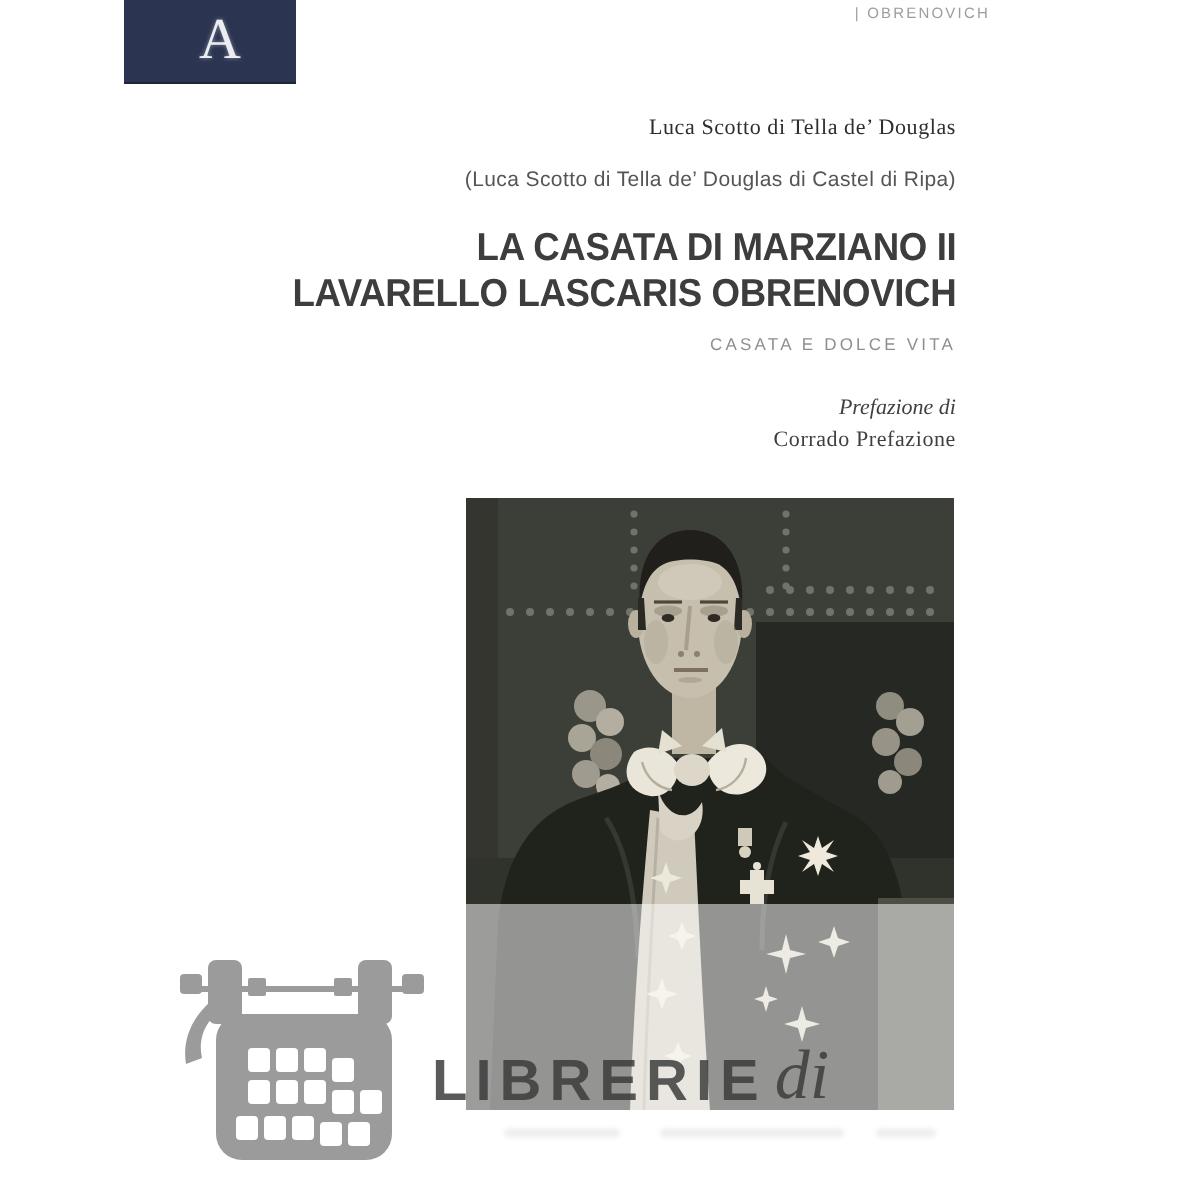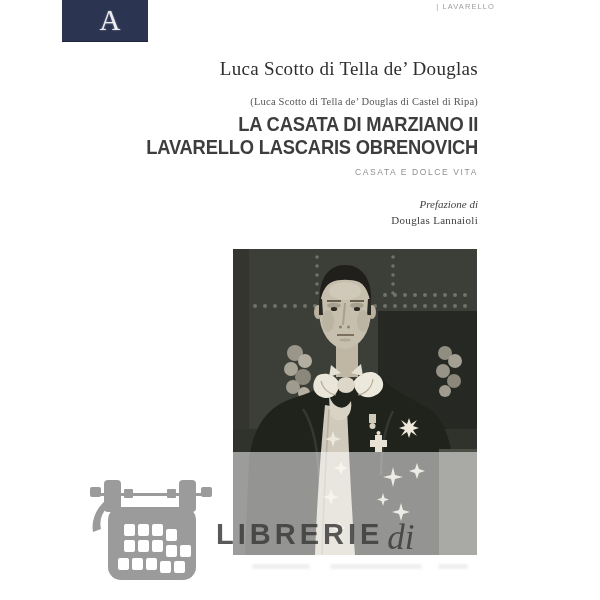--- a/index.html
+++ b/index.html
@@ -8,62 +8,62 @@
   
   .logo{position:absolute;left:62px;top:0;width:86px;height:41px;background:#2b3450;
         display:flex;align-items:center;justify-content:center;box-shadow:0 1px 0 #1d2537;}
   .logo-a{color:#ecedf2;font-family:"Liberation Serif",serif;font-size:29px;line-height:1;
           padding-left:10px;text-shadow:0 0 2px rgba(255,255,255,.45);}
   
   .series{position:absolute;top:2px;right:105px;font-size:7.5px;letter-spacing:1.1px;
           color:#9d9d9d;white-space:nowrap;}
   
   .tb-line{position:absolute;right:122px;white-space:nowrap;text-align:right;}
-  .author{top:58px;font-family:"Liberation Serif",serif;font-size:19px;color:#2e2e2e;letter-spacing:.3px;}
-  .alias{top:96px;font-family:Liberation Serif, serif;font-size:10.5px;color:#555;letter-spacing:.2px;}
+  .author{top:58px;font-family:"Liberation Serif",serif;font-size:11px;color:#2e2e2e;letter-spacing:.3px;}
+  .alias{top:84px;font-family:Liberation Sans, sans-serif;font-size:10.5px;color:#555;letter-spacing:.2px;}
   .title1{top:113px;font-size:19.5px;font-weight:bold;color:#3d3d3d;letter-spacing:-.2px;
           transform:scaleX(.94);transform-origin:100% 50%;}
   .title2{top:136px;font-size:19.5px;font-weight:bold;color:#3d3d3d;letter-spacing:-.2px;
           transform:scaleX(.94);transform-origin:100% 50%;}
   .subtitle{top:167px;font-size:8.5px;letter-spacing:1.6px;color:#8f8f8f;}
   .preface-label{top:198px;font-family:"Liberation Serif",serif;font-style:italic;
                  font-size:11px;color:#3f3f3f;}
   .preface-name{top:214px;font-family:"Liberation Serif",serif;font-size:11px;color:#3f3f3f;
                 letter-spacing:.3px;}
   
   .photo{position:absolute;left:233px;top:249px;width:244px;height:306px;}
   .photo svg{display:block;}
   
   .smudge{position:absolute;height:5px;background:#dcdcdc;opacity:.45;border-radius:3px;filter:blur(1px);}
   
-  .wm-text{position:absolute;left:216px;top:518px;display:flex;align-items:flex-start;
+  .wm-text{position:absolute;left:216px;top:518px;display:flex;align-items:flex-end;
            color:#3b3b3b;opacity:.84;z-index:5;white-space:nowrap;}
   .wm-big{font-size:29px;font-weight:bold;letter-spacing:4px;}
   .wm-roma{letter-spacing:7px;margin-left:8px;}
   .wm-di{font-family:"Liberation Serif",serif;font-style:italic;font-size:35px;margin-left:4px;}
   .typewriter{position:absolute;left:88px;top:474px;z-index:6;}
 </style>
 </head>
 <body>
 
 <div class="canvas">
 
   <div class="logo">
     <span class="logo-a">A</span>
   </div>
 
-  <div class="series">| LAVARELLO</div>
+  <div class="series">| OBRENOVICH</div>
 
   <div class="tb-line author">Luca Scotto di Tella de’ Douglas</div>
   <div class="tb-line alias">(Luca Scotto di Tella de’ Douglas di Castel di Ripa)</div>
   <div class="tb-line title1">LA CASATA DI MARZIANO II</div>
   <div class="tb-line title2">LAVARELLO LASCARIS OBRENOVICH</div>
   <div class="tb-line subtitle">CASATA E DOLCE VITA</div>
   <div class="tb-line preface-label">Prefazione di</div>
-  <div class="tb-line preface-name">Douglas Lannaioli</div>
+  <div class="tb-line preface-name">Corrado Prefazione</div>
 
   <div class="photo">
     <svg width="244" height="306" viewBox="0 0 244 306">
 
       <g>
         <rect x="0" y="0" width="244" height="306" fill="#3c3f38"></rect>
         <rect x="0" y="0" width="16" height="306" fill="#33352e"></rect>
         <rect x="145" y="62" width="99" height="122" fill="#262823"></rect>
         <rect x="0" y="180" width="244" height="126" fill="#30332c"></rect>
 

